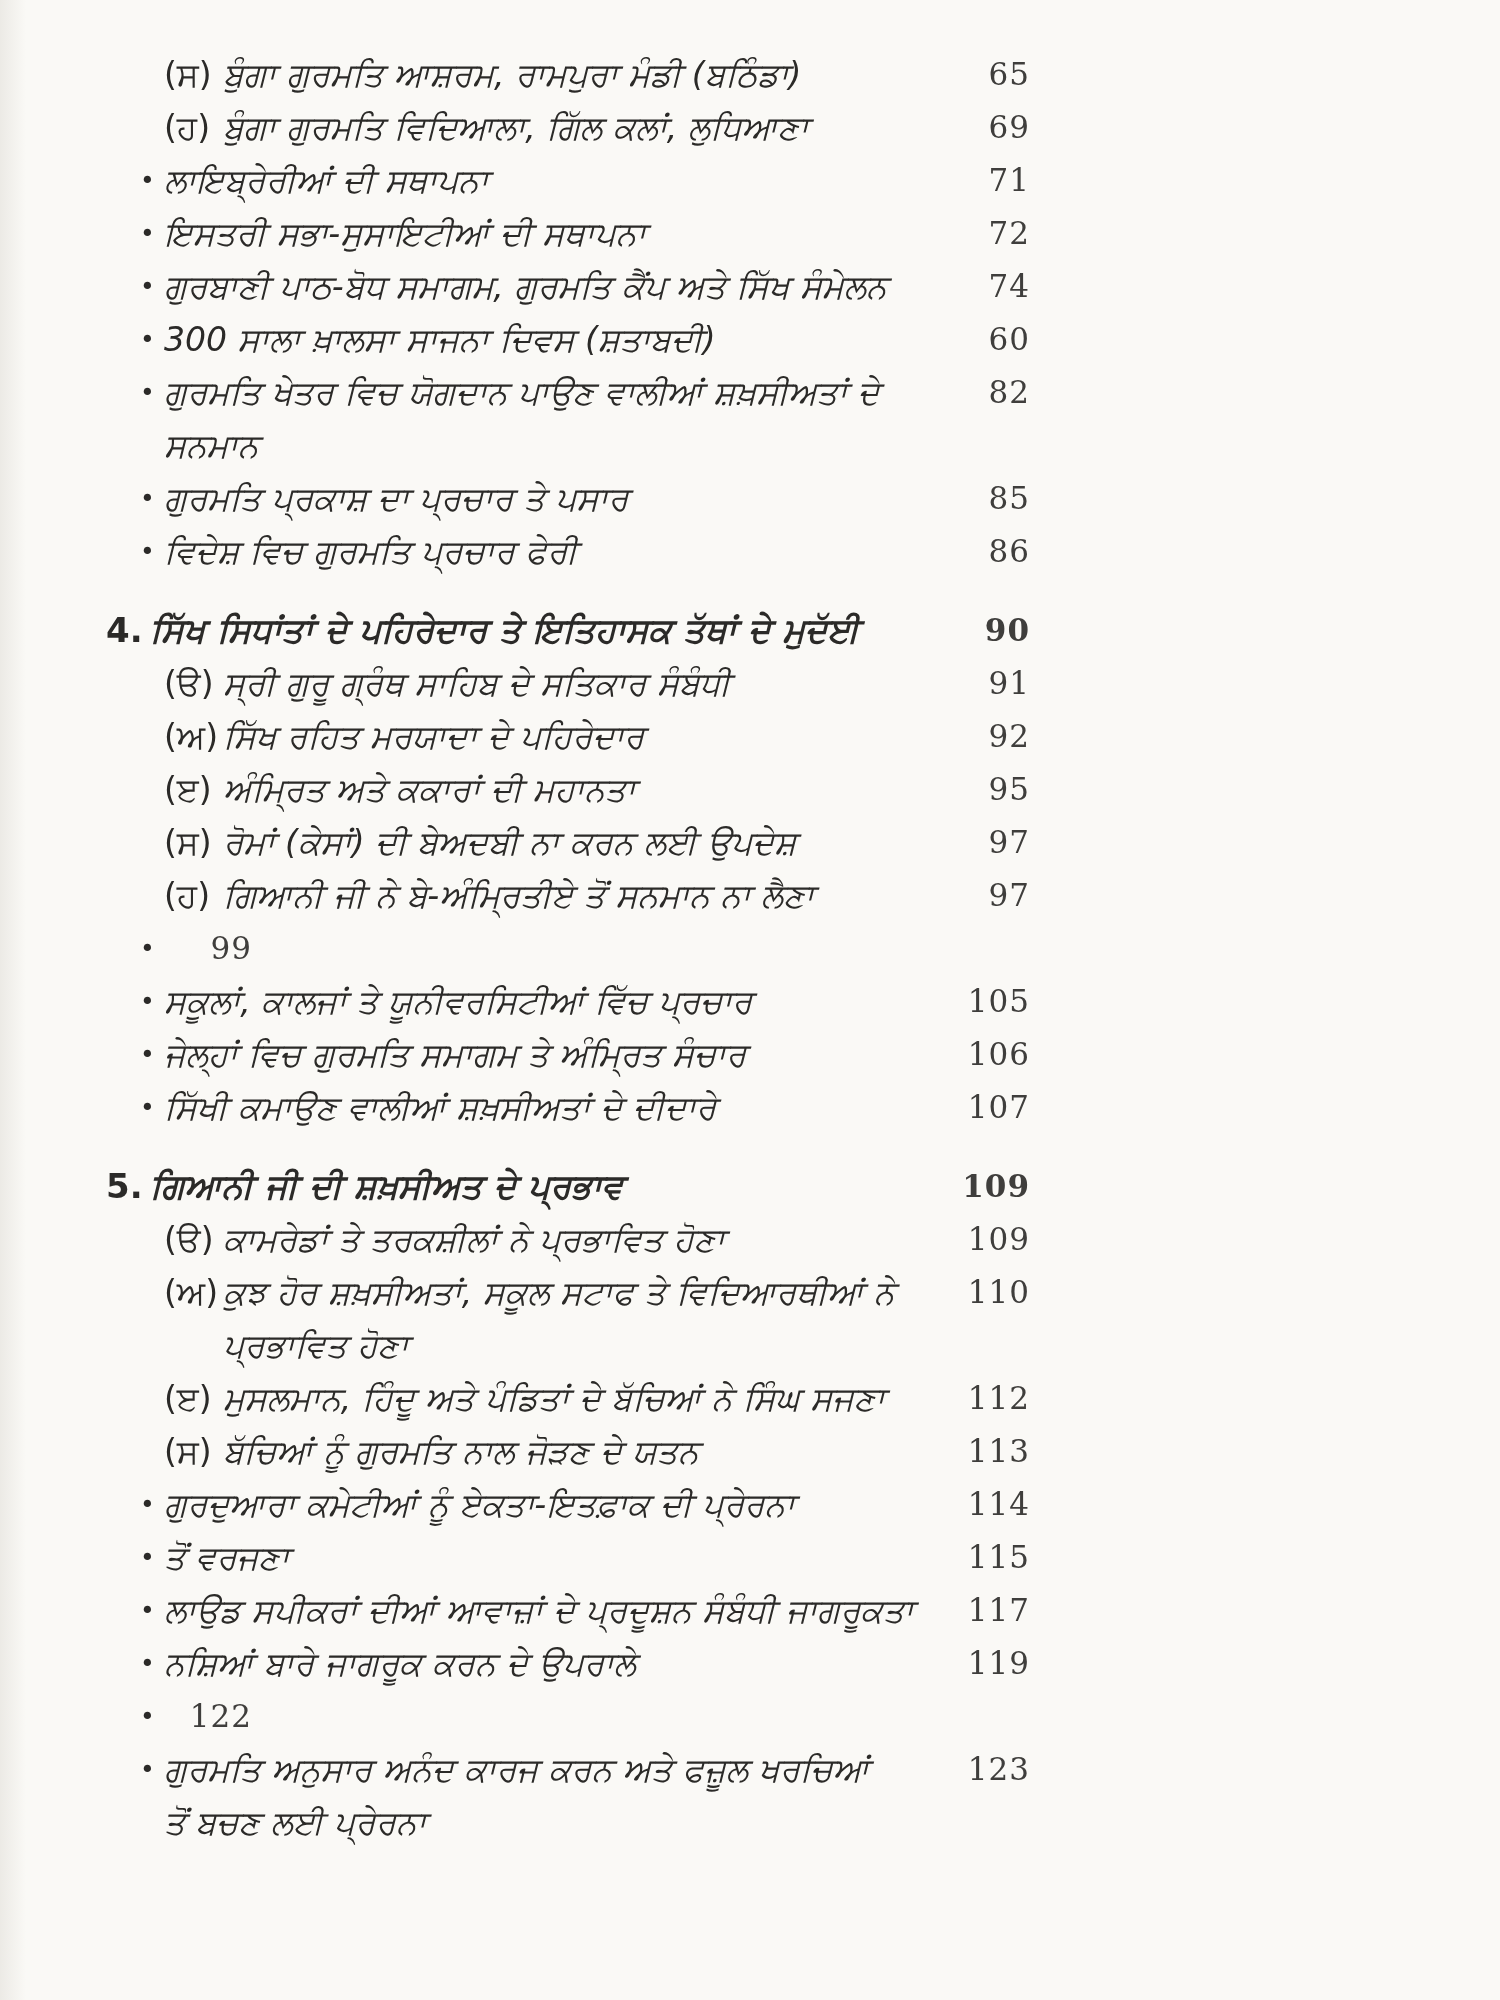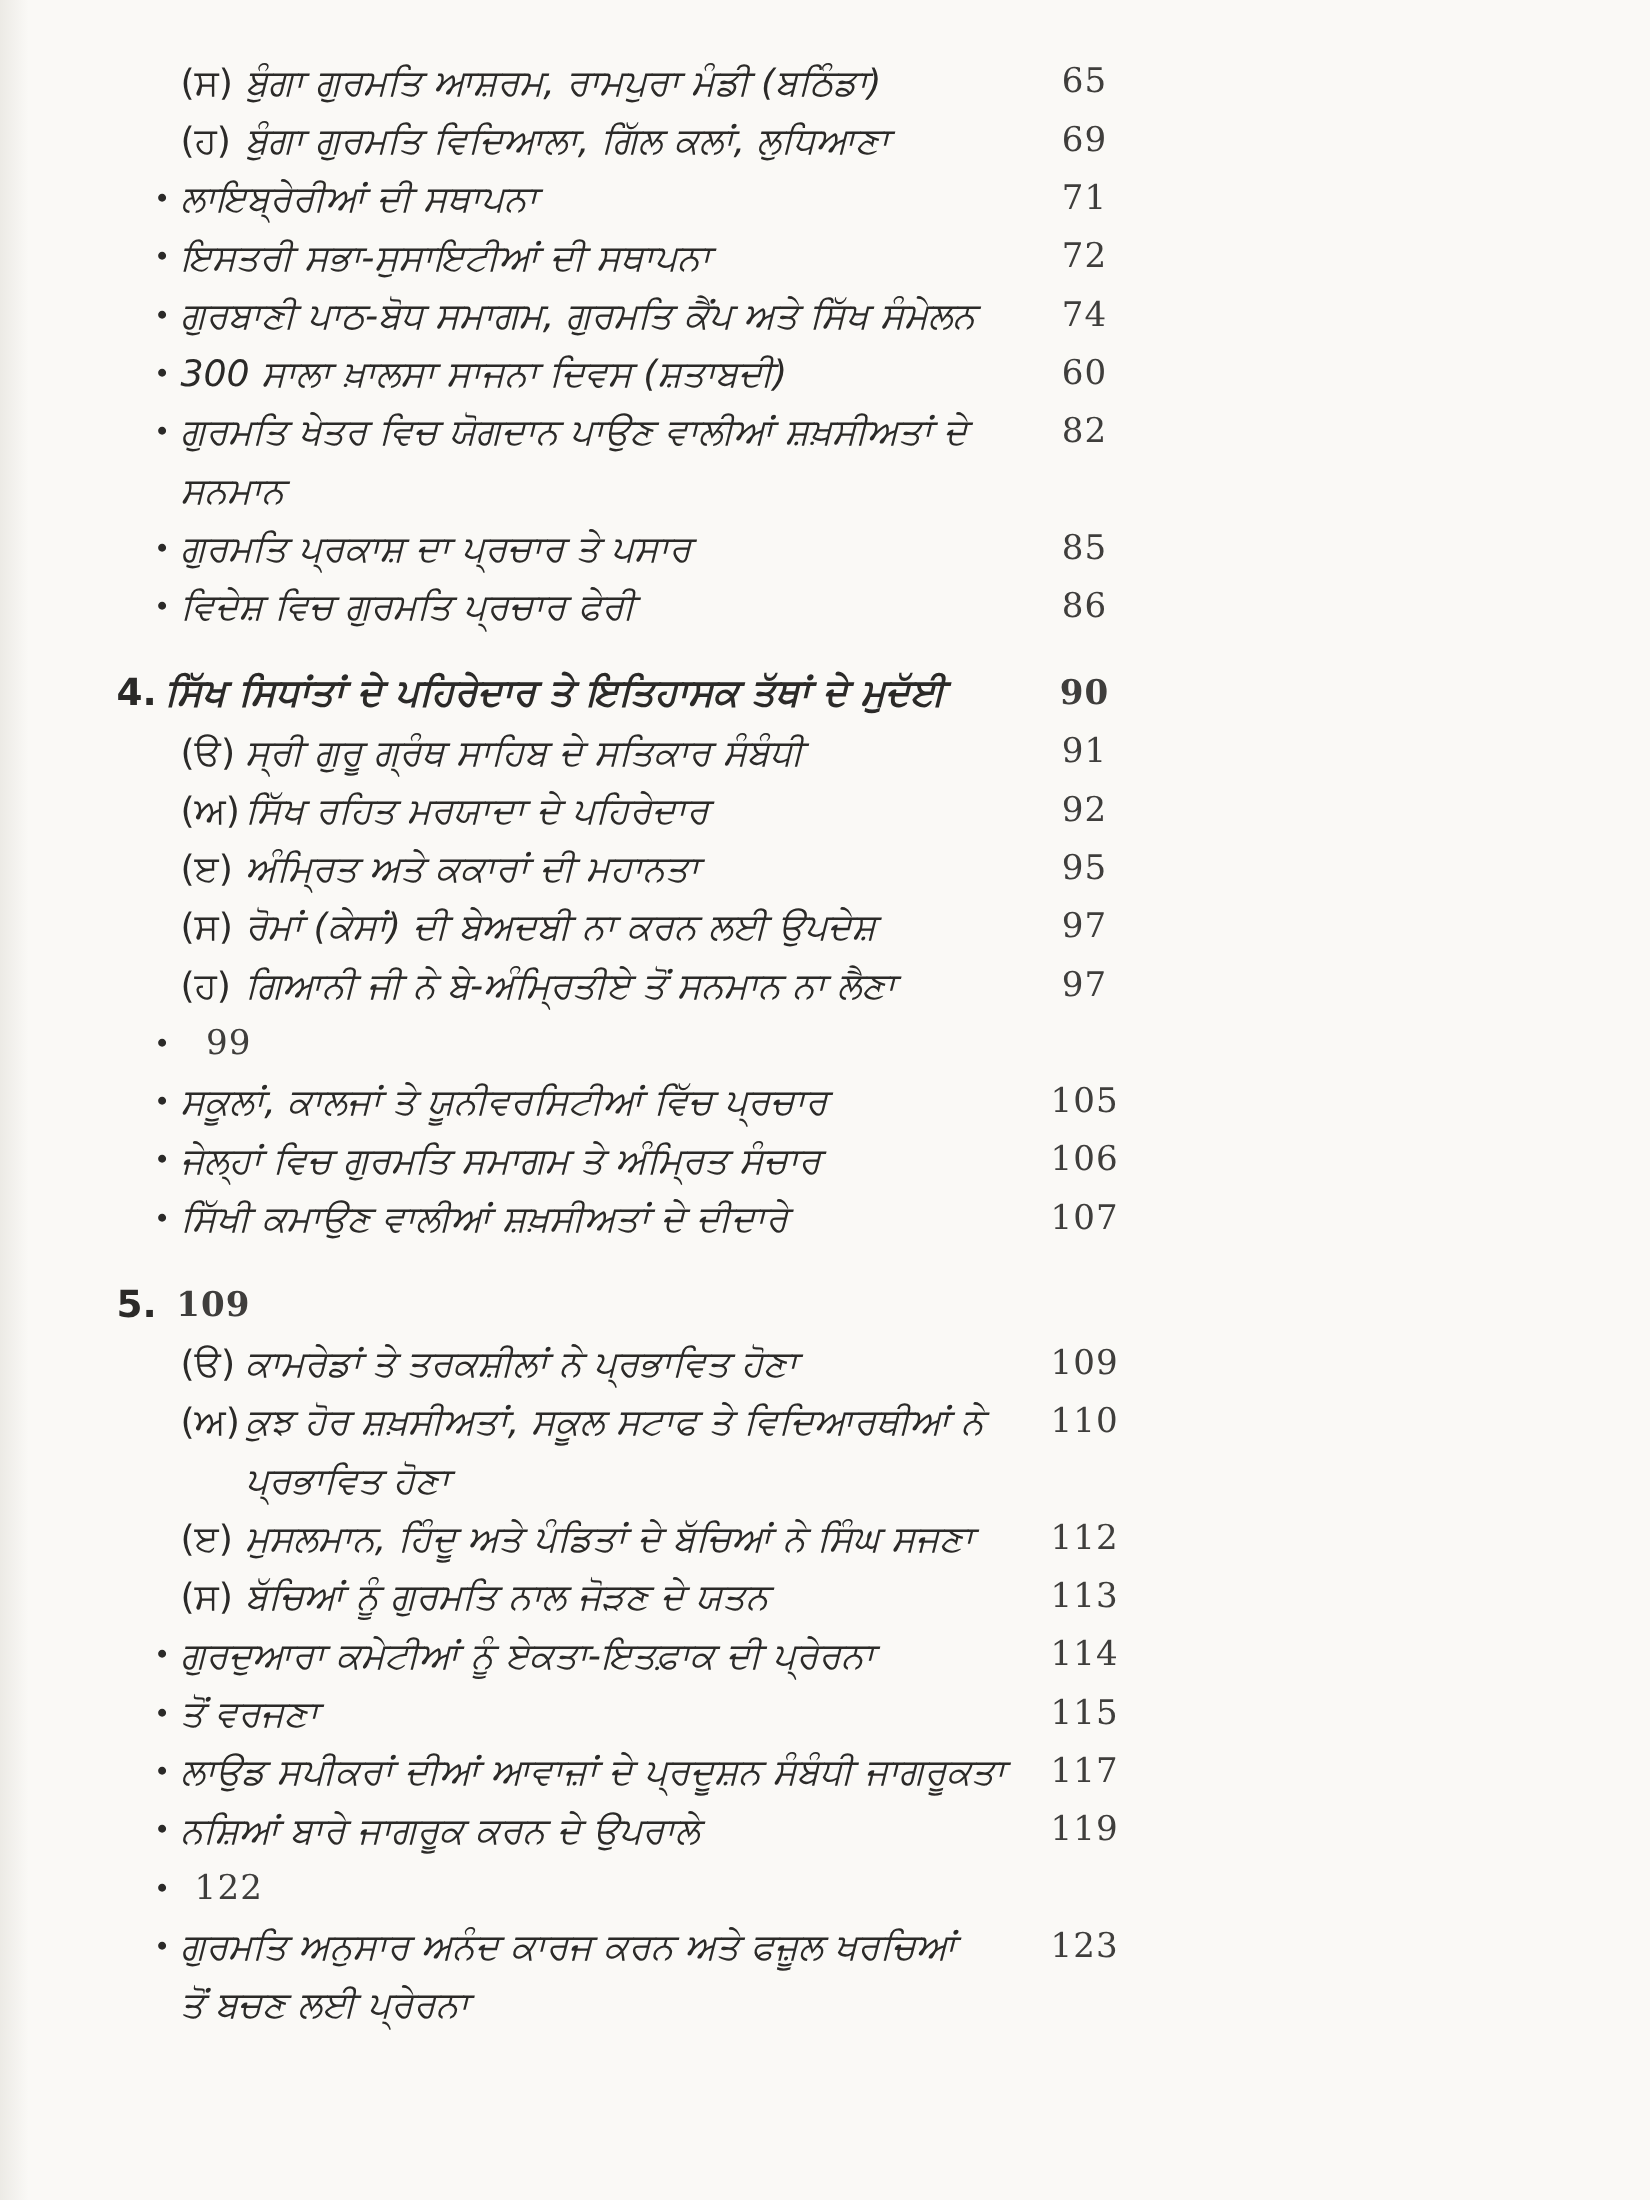--- a/index.html
+++ b/index.html
@@ -32,21 +32,21 @@
     align-items: flex-start;
     color: var(--text-color, #2b2a28);
     font-size: 33px;
     line-height: 53px;
   }
   .row .marker { flex: none; white-space: nowrap; }
   .row .text   { flex: 1 1 auto; padding-right: 10px; font-style: italic; }
   .row .pg {
     flex: none;
     width: 88px;
-    text-align: center;
+    text-align: right;
     font-family: "DejaVu Serif", serif;
     font-size: 31px;
     letter-spacing: 1px;
     color: var(--number-color, #3f3e3c);
   }
   
   .letter .marker { margin-left: 58px; width: 59px; }
   
   .bullet .marker {
     margin-left: 34px;
@@ -193,20 +193,23 @@
       </div>
       <div class="row bullet">
         <span class="marker">•</span>
         <span class="text">
           <div>ਸਿੱਖੀ ਕਮਾਉਣ ਵਾਲੀਆਂ ਸ਼ਖ਼ਸੀਅਤਾਂ ਦੇ ਦੀਦਾਰੇ</div>
         </span>
         <span class="pg">107</span>
       </div>
       <div class="row section">
         <span class="marker">5.</span>
+        <span class="text">
+          <div>ਗਿਆਨੀ ਜੀ ਦੀ ਸ਼ਖ਼ਸੀਅਤ ਦੇ ਪ੍ਰਭਾਵ</div>
+        </span>
         <span class="pg">109</span>
       </div>
       <div class="row letter">
         <span class="marker">(ੳ)</span>
         <span class="text">
           <div>ਕਾਮਰੇਡਾਂ ਤੇ ਤਰਕਸ਼ੀਲਾਂ ਨੇ ਪ੍ਰਭਾਵਿਤ ਹੋਣਾ</div>
         </span>
         <span class="pg">109</span>
       </div>
       <div class="row letter">

